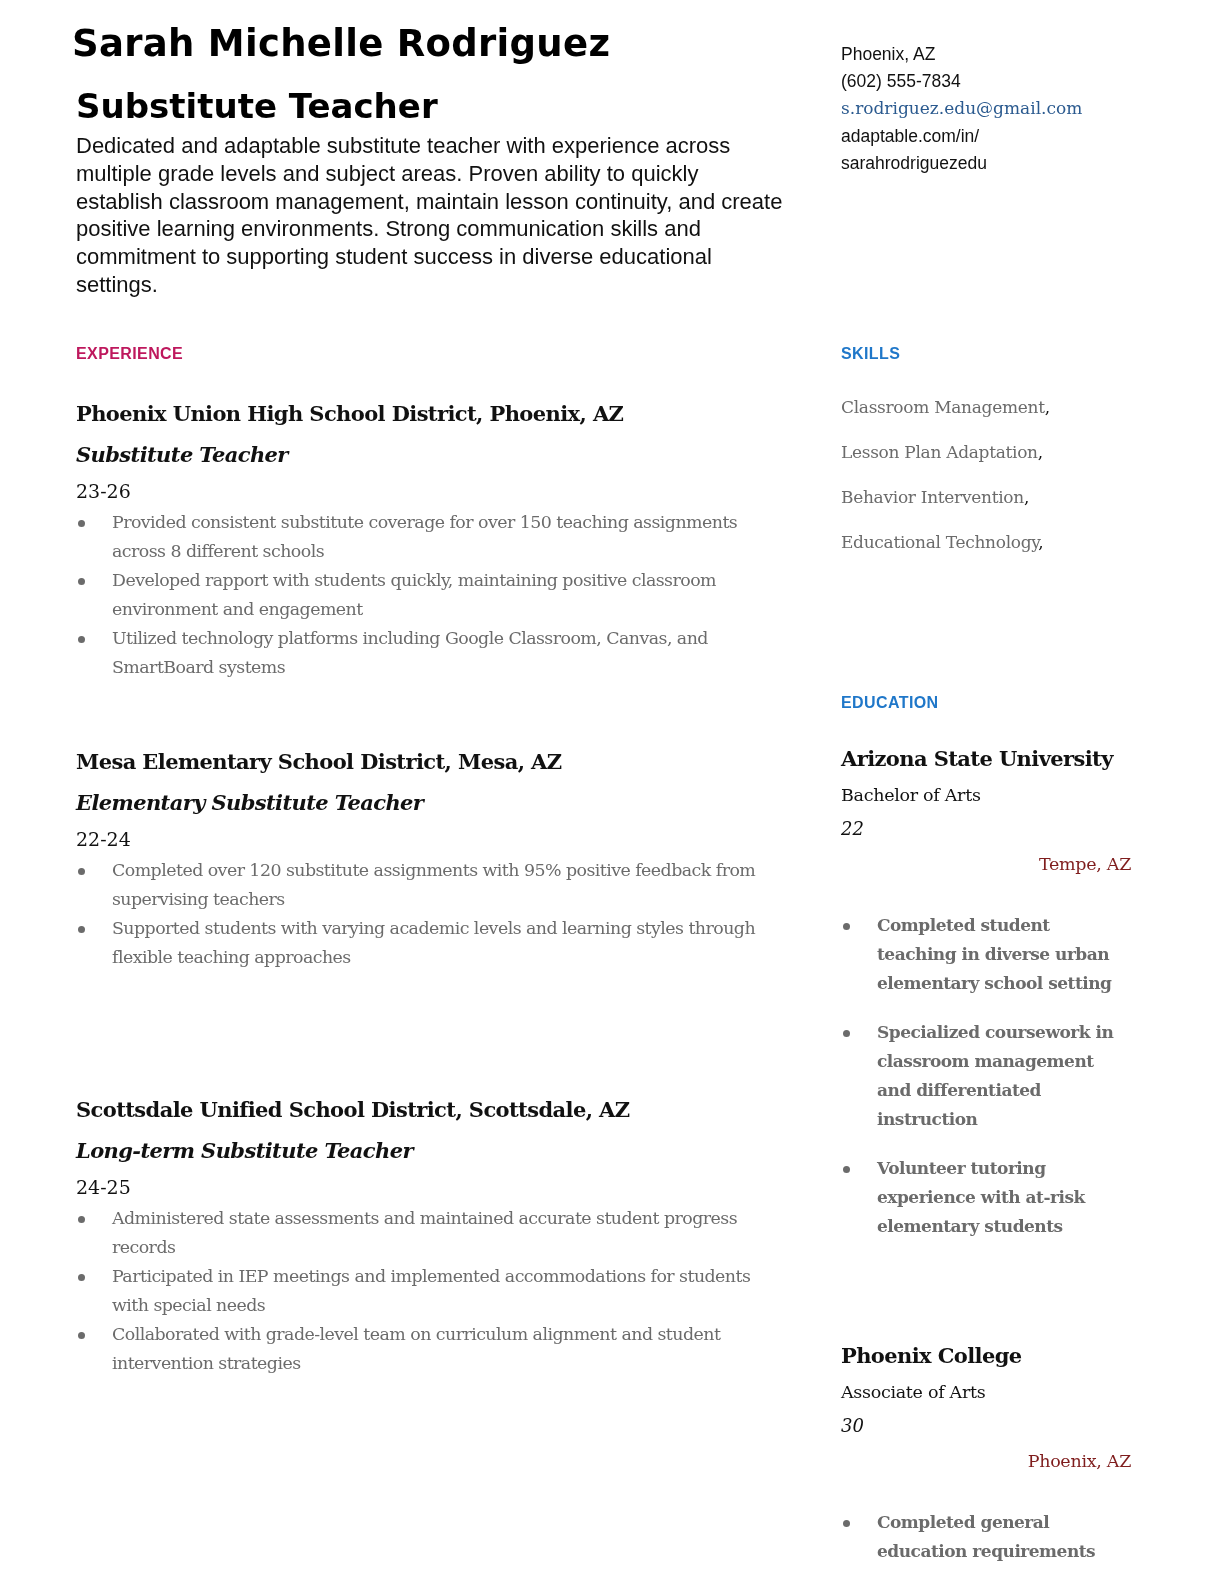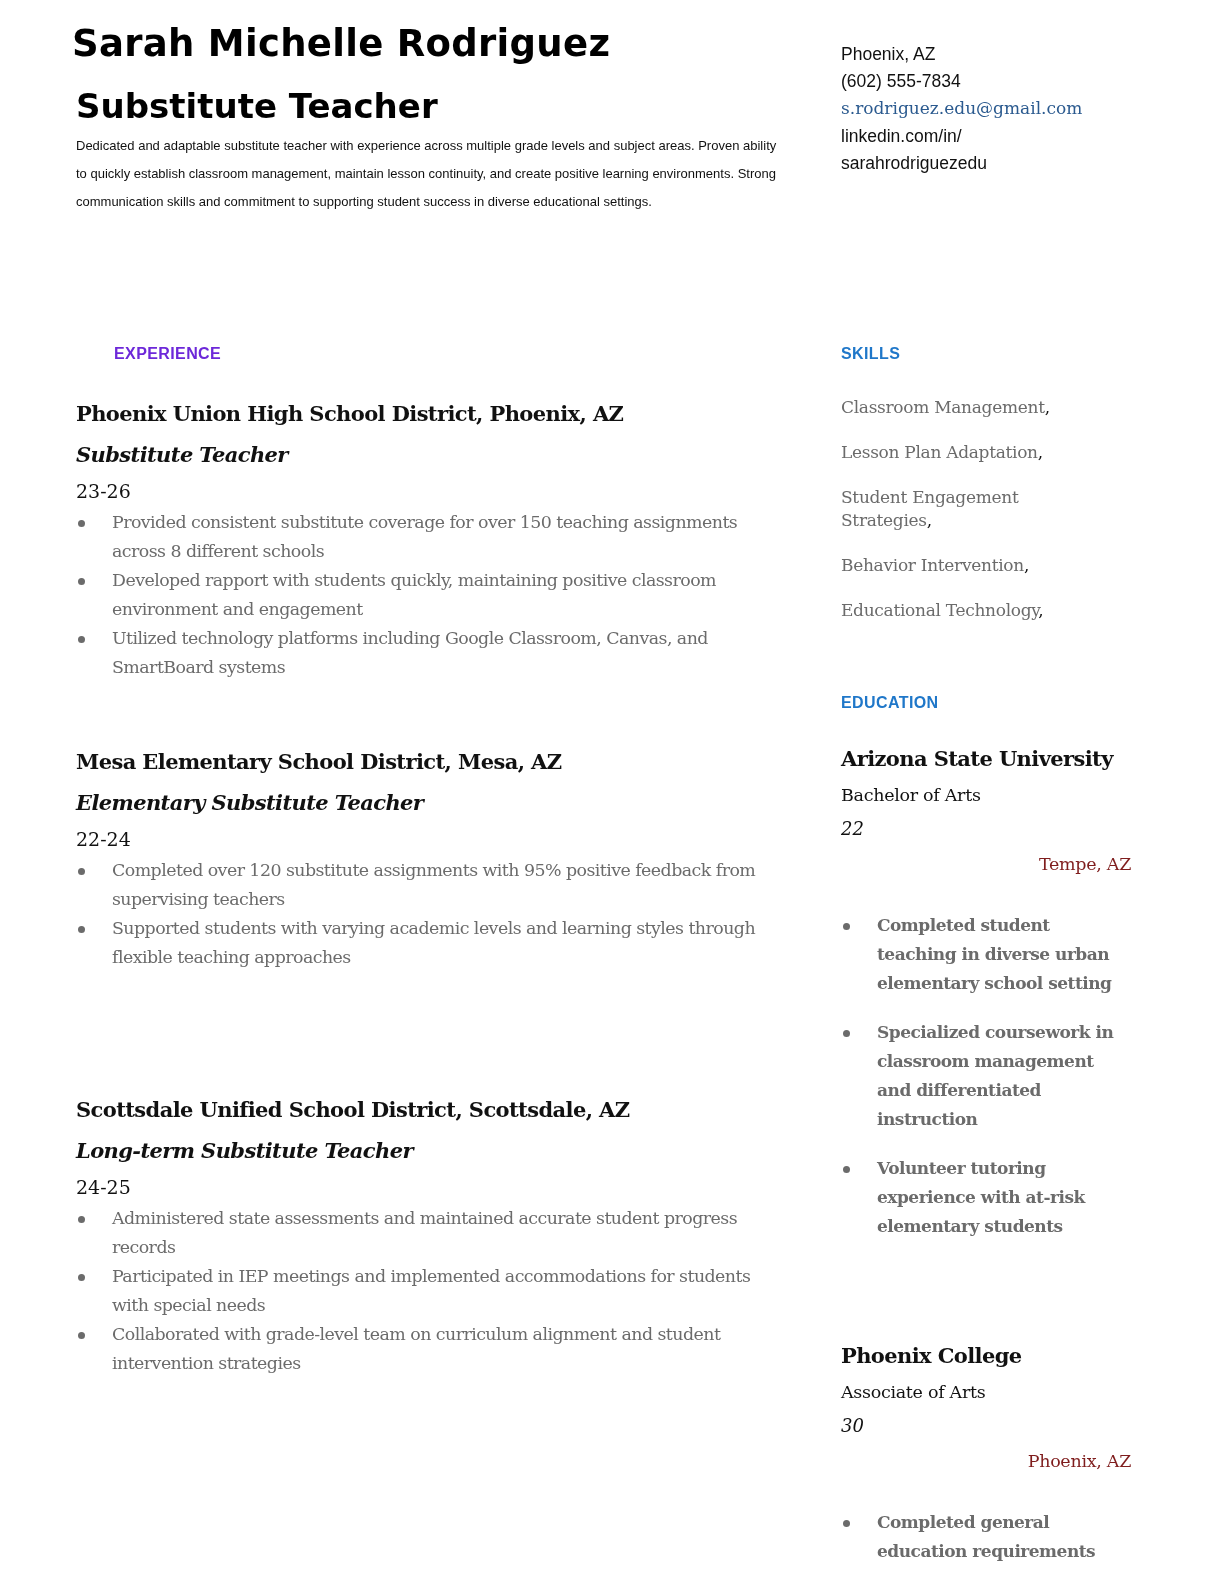--- a/index.html
+++ b/index.html
@@ -11,33 +11,33 @@
       font-family: "DejaVu Sans", sans-serif; font-weight: bold;
       font-size: 37px; letter-spacing: 0.3px; line-height: 60px; white-space: nowrap;
     }
     .title {
       position: absolute; left: 76px; top: 84px;
       font-family: "DejaVu Sans", sans-serif; font-weight: bold;
       font-size: 34px; line-height: 44px; white-space: nowrap;
     }
     .summary {
       position: absolute; left: 76px; top: 132px; width: 710px;
-      font-family: "Liberation Sans", sans-serif; font-size: 13px; line-height: 27.8px;
+      font-family: "Liberation Sans", sans-serif; font-size: 22px; line-height: 27.8px;
       color: #111;
     }
 
     .contact { position: absolute; left: 841px; top: 41px; width: 290px; }
     .contact div { font-family: "Liberation Sans", sans-serif; font-size: 17.5px; line-height: 27.2px; color: #111; }
     .contact .email { font-family: "DejaVu Serif", serif; font-size: 17px; color: #2b5a8f; }
 
     .section-head {
       position: absolute; font-family: "Liberation Sans", sans-serif; font-weight: bold;
       font-size: 16px; letter-spacing: 0.4px; line-height: 20px;
     }
-    .exp-head { left: 76px; top: 344px; color: #6d28d9; margin-left: 38px; }
+    .exp-head { left: 76px; top: 344px; color: #be185d; }
     .skills-head { left: 841px; top: 344px; color: #1f77c9; }
     .edu-head { left: 841px; top: 693px; color: #1f77c9; }
 
     .job { position: absolute; left: 76px; width: 700px; }
     .job .employer {
       font-family: "DejaVu Serif", serif; font-weight: bold; font-size: 21px;
       line-height: 30px; letter-spacing: -0.6px; white-space: nowrap; color: #111;
     }
     .job .role {
       font-family: "DejaVu Serif", serif; font-style: italic; font-weight: bold;
@@ -97,21 +97,21 @@
 <body>
 
 <h1 class="name">Sarah Michelle Rodriguez</h1>
 <h2 class="title">Substitute Teacher</h2>
 <p class="summary">Dedicated and adaptable substitute teacher with experience across multiple grade levels and subject areas. Proven ability to quickly establish classroom management, maintain lesson continuity, and create positive learning environments. Strong communication skills and commitment to supporting student success in diverse educational settings.</p>
 
 <div class="contact">
   <div>Phoenix, AZ</div>
   <div>(602) 555-7834</div>
   <div class="email">s.rodriguez.edu@gmail.com</div>
-  <div>linkedin.com/in/</div>
+  <div>adaptable.com/in/</div>
   <div>sarahrodriguezedu</div>
 </div>
 
 <div class="section-head exp-head">EXPERIENCE</div>
 <div class="section-head skills-head">SKILLS</div>
 <div class="section-head edu-head">EDUCATION</div>
 
 <div class="job" style="top:399px;">
   <div class="employer">Phoenix Union High School District, Phoenix, AZ</div>
   <div class="role">Substitute Teacher</div>
@@ -140,21 +140,20 @@
   <ul>
     <li><span class="dot"></span><span>Administered state assessments and maintained accurate student progress records</span></li>
     <li><span class="dot"></span><span>Participated in IEP meetings and implemented accommodations for students with special needs</span></li>
     <li><span class="dot"></span><span>Collaborated with grade-level team on curriculum alignment and student intervention strategies</span></li>
   </ul>
 </div>
 
 <div class="skills">
   <div class="skill"><span>Classroom Management</span><span class="comma">,</span></div>
   <div class="skill"><span>Lesson Plan Adaptation</span><span class="comma">,</span></div>
-  <div class="skill" style="width:200px;"><span>Student Engagement Strategies</span><span class="comma">,</span></div>
   <div class="skill"><span>Behavior Intervention</span><span class="comma">,</span></div>
   <div class="skill"><span>Educational Technology</span><span class="comma">,</span></div>
 </div>
 
 <div class="edu" style="top:744px;">
   <div class="school">Arizona State University</div>
   <div class="degree">Bachelor of Arts</div>
   <div class="year">22</div>
   <div class="loc">Tempe, AZ</div>
   <ul>

